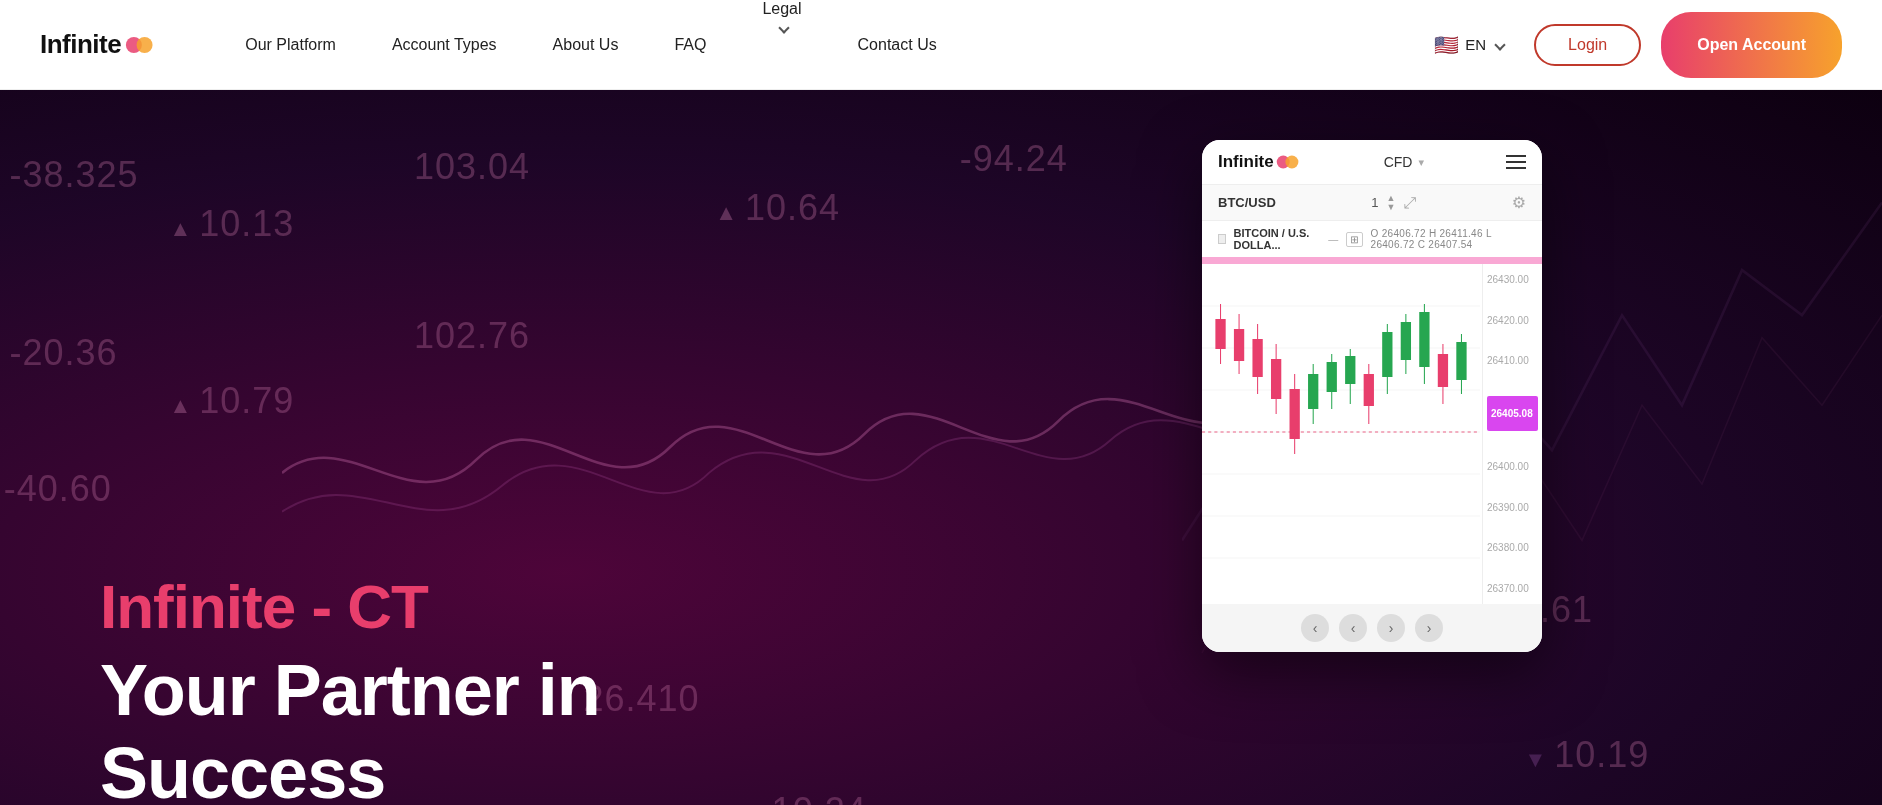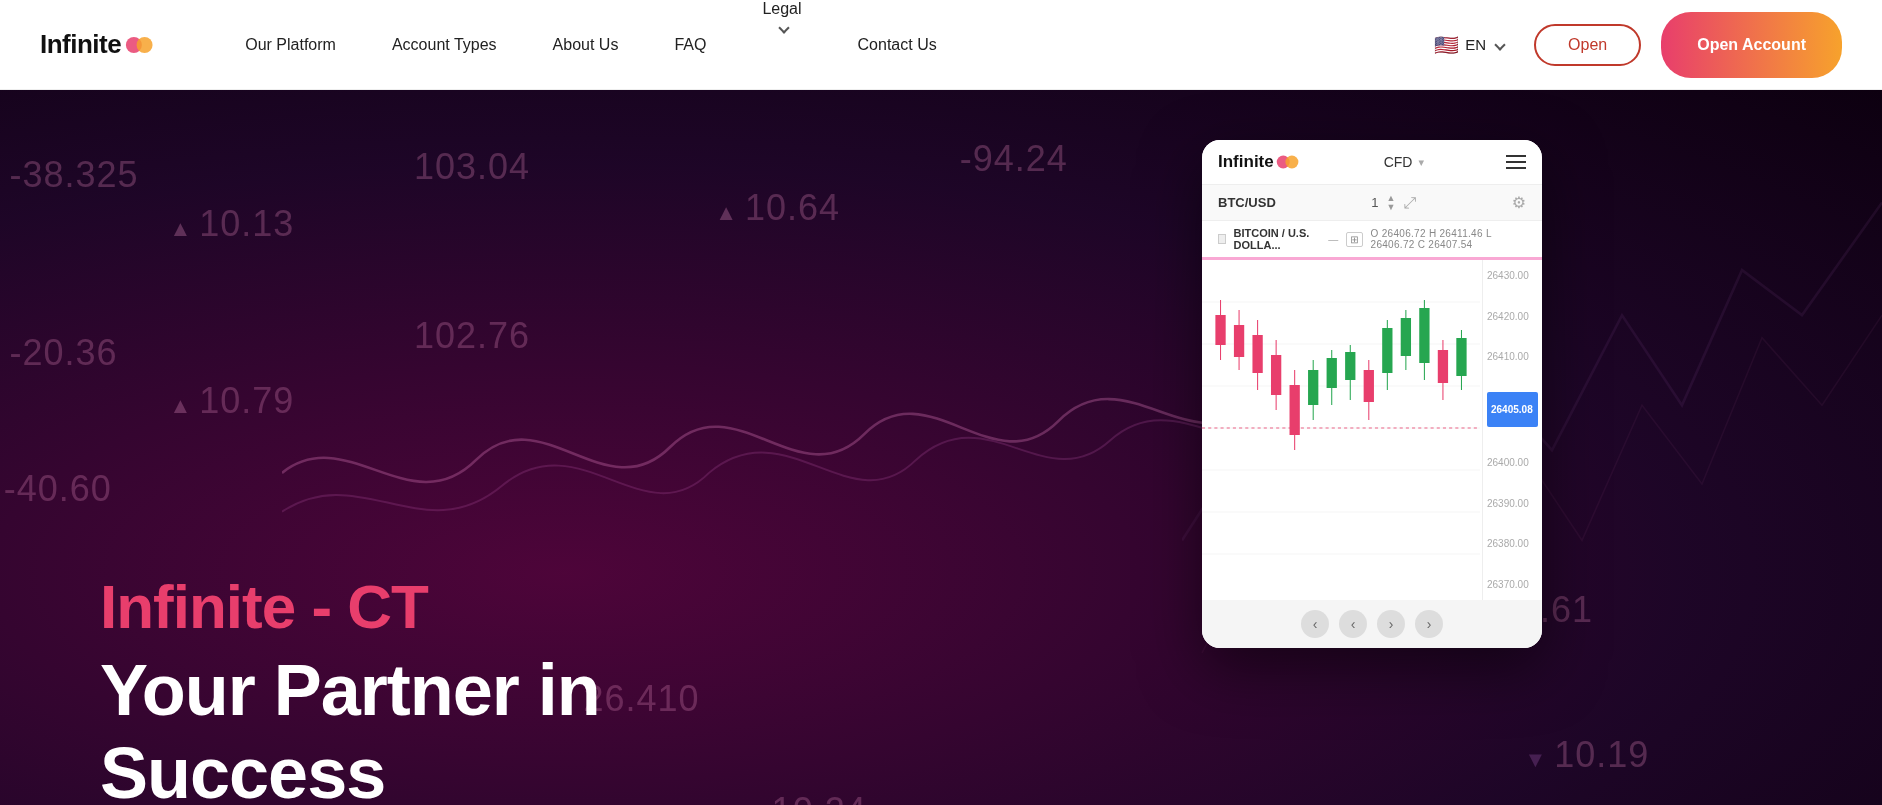--- a/index.html
+++ b/index.html
@@ -238,21 +238,21 @@
       flex-direction: column;
       font-size: 9px;
       color: #999;
       line-height: 1;
     }
     .mockup-info-bar {
       display: flex;
       align-items: center;
       padding: 6px 16px;
       background: #fff;
-      border-bottom: 3px solid #f9a8d4;
+      border-bottom: 7px solid #f9a8d4;
       gap: 8px;
     }
     .mockup-pair-name {
       font-size: 11px;
       color: #333;
       font-weight: 600;
     }
     .mockup-ohlc {
       font-size: 10px;
       color: #888;
@@ -273,21 +273,21 @@
       display: flex;
       flex-direction: column;
       justify-content: space-between;
       padding: 10px 4px;
       font-size: 10px;
       color: #aaa;
       border-left: 1px solid #eee;
       background: #fff;
     }
     .price-highlight {
-      background: #3b82f6;
+      background: #d946ef;
       color: #fff;
       padding: 12px 4px;
       border-radius: 2px;
       font-weight: 600;
     }
     
     .candles-container {
       position: absolute;
       left: 0; right: 62px; top: 0; bottom: 0;
       overflow: hidden;
@@ -376,21 +376,21 @@
       <span>Contact Us</span>
     </a>
   </div>
 
   <div class="nav-right">
     <button class="lang-btn">
       <span class="flag">🇺🇸</span>
       <span>EN</span>
       <span class="chevron"></span>
     </button>
-    <button class="login-btn">Open</button>
+    <button class="login-btn">Login</button>
     <button class="open-account-btn">Open Account</button>
   </div>
 </nav>
 
 <section class="hero">
   <div class="hero-bg"></div>
 
   <svg class="bg-chart" viewBox="0 0 700 715" preserveAspectRatio="none">
     <polyline points="700,100 620,200 560,160 500,280 440,200 370,320 310,260 250,340 200,240 140,360 80,290 0,400" fill="none" stroke="#9050a0" stroke-width="2.5" opacity="0.4"></polyline>
     <polyline points="700,200 640,280 580,220 520,350 460,280 400,400 340,320 280,440 220,350 160,480 90,380 20,500" fill="none" stroke="#c060a0" stroke-width="1.5" opacity="0.25"></polyline>

